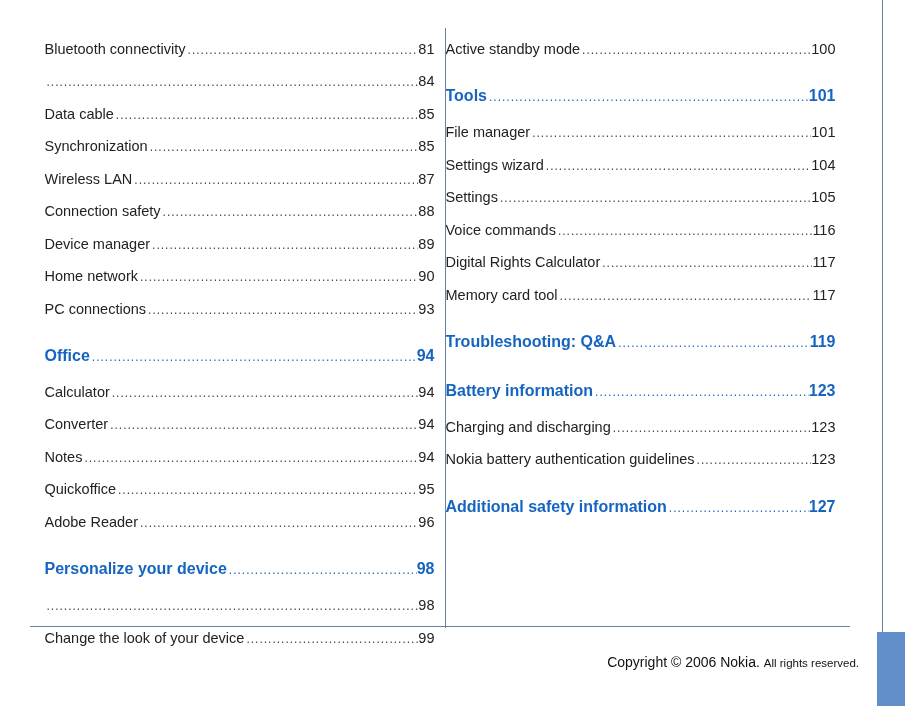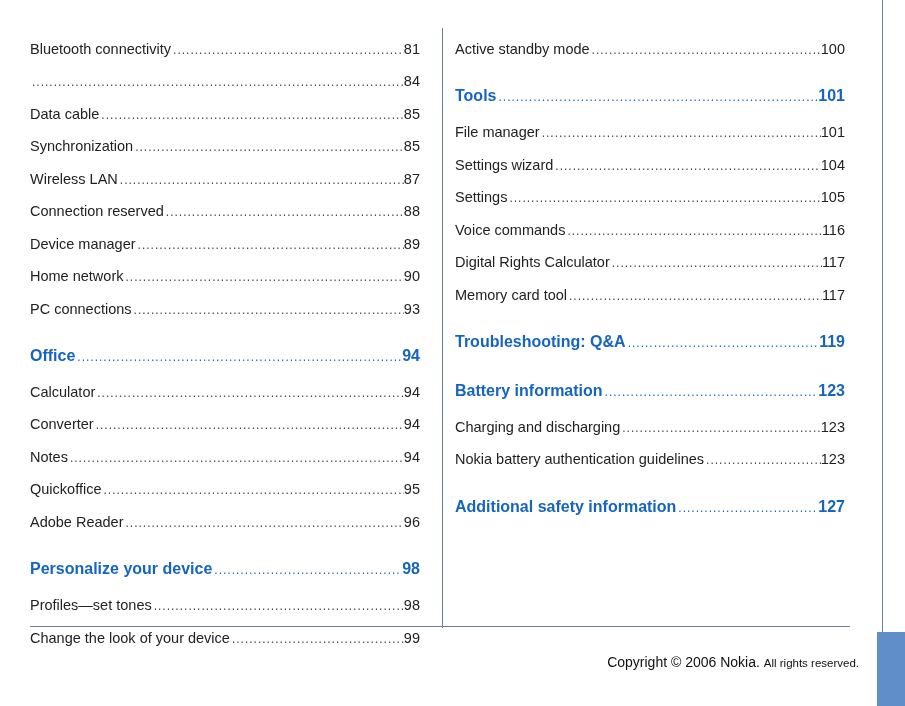--- a/index.html
+++ b/index.html
@@ -13,22 +13,23 @@
   }
   .page {
     position: absolute;
     top: 28px;
     left: 30px;
     width: 830px;
     height: 640px;
   }
   .columns {
     display: flex;
-    gap: 12px;
+    gap: 0;
     height: 570px;
+    justify-content: center;
   }
   .col {
     width: 400px;
     padding: 0 10px 0 0;
   }
   .separator {
     border-left: 1px solid #6a7fa5;
     height: 600px;
   }
   .toc-entry {
@@ -127,21 +128,21 @@
           <span class="toc-title">Synchronization</span>
           <span class="toc-dots"></span>
           <span class="toc-page">85</span>
         </div>
         <div class="toc-entry">
           <span class="toc-title">Wireless LAN</span>
           <span class="toc-dots"></span>
           <span class="toc-page">87</span>
         </div>
         <div class="toc-entry">
-          <span class="toc-title">Connection reserved</span>
+          <span class="toc-title">Connection safety</span>
           <span class="toc-dots"></span>
           <span class="toc-page">88</span>
         </div>
         <div class="toc-entry">
           <span class="toc-title">Device manager</span>
           <span class="toc-dots"></span>
           <span class="toc-page">89</span>
         </div>
         <div class="toc-entry">
           <span class="toc-title">Home network</span>
@@ -182,21 +183,20 @@
           <span class="toc-title">Adobe Reader</span>
           <span class="toc-dots"></span>
           <span class="toc-page">96</span>
         </div>
         <div class="toc-entry toc-section">
           <span class="toc-title">Personalize your device</span>
           <span class="toc-dots"></span>
           <span class="toc-page">98</span>
         </div>
         <div class="toc-entry">
-          <span class="toc-title">Profiles—set tones</span>
           <span class="toc-dots"></span>
           <span class="toc-page">98</span>
         </div>
         <div class="toc-entry">
           <span class="toc-title">Change the look of your device</span>
           <span class="toc-dots"></span>
           <span class="toc-page">99</span>
         </div>
       </div>
     <div class="separator"></div>

